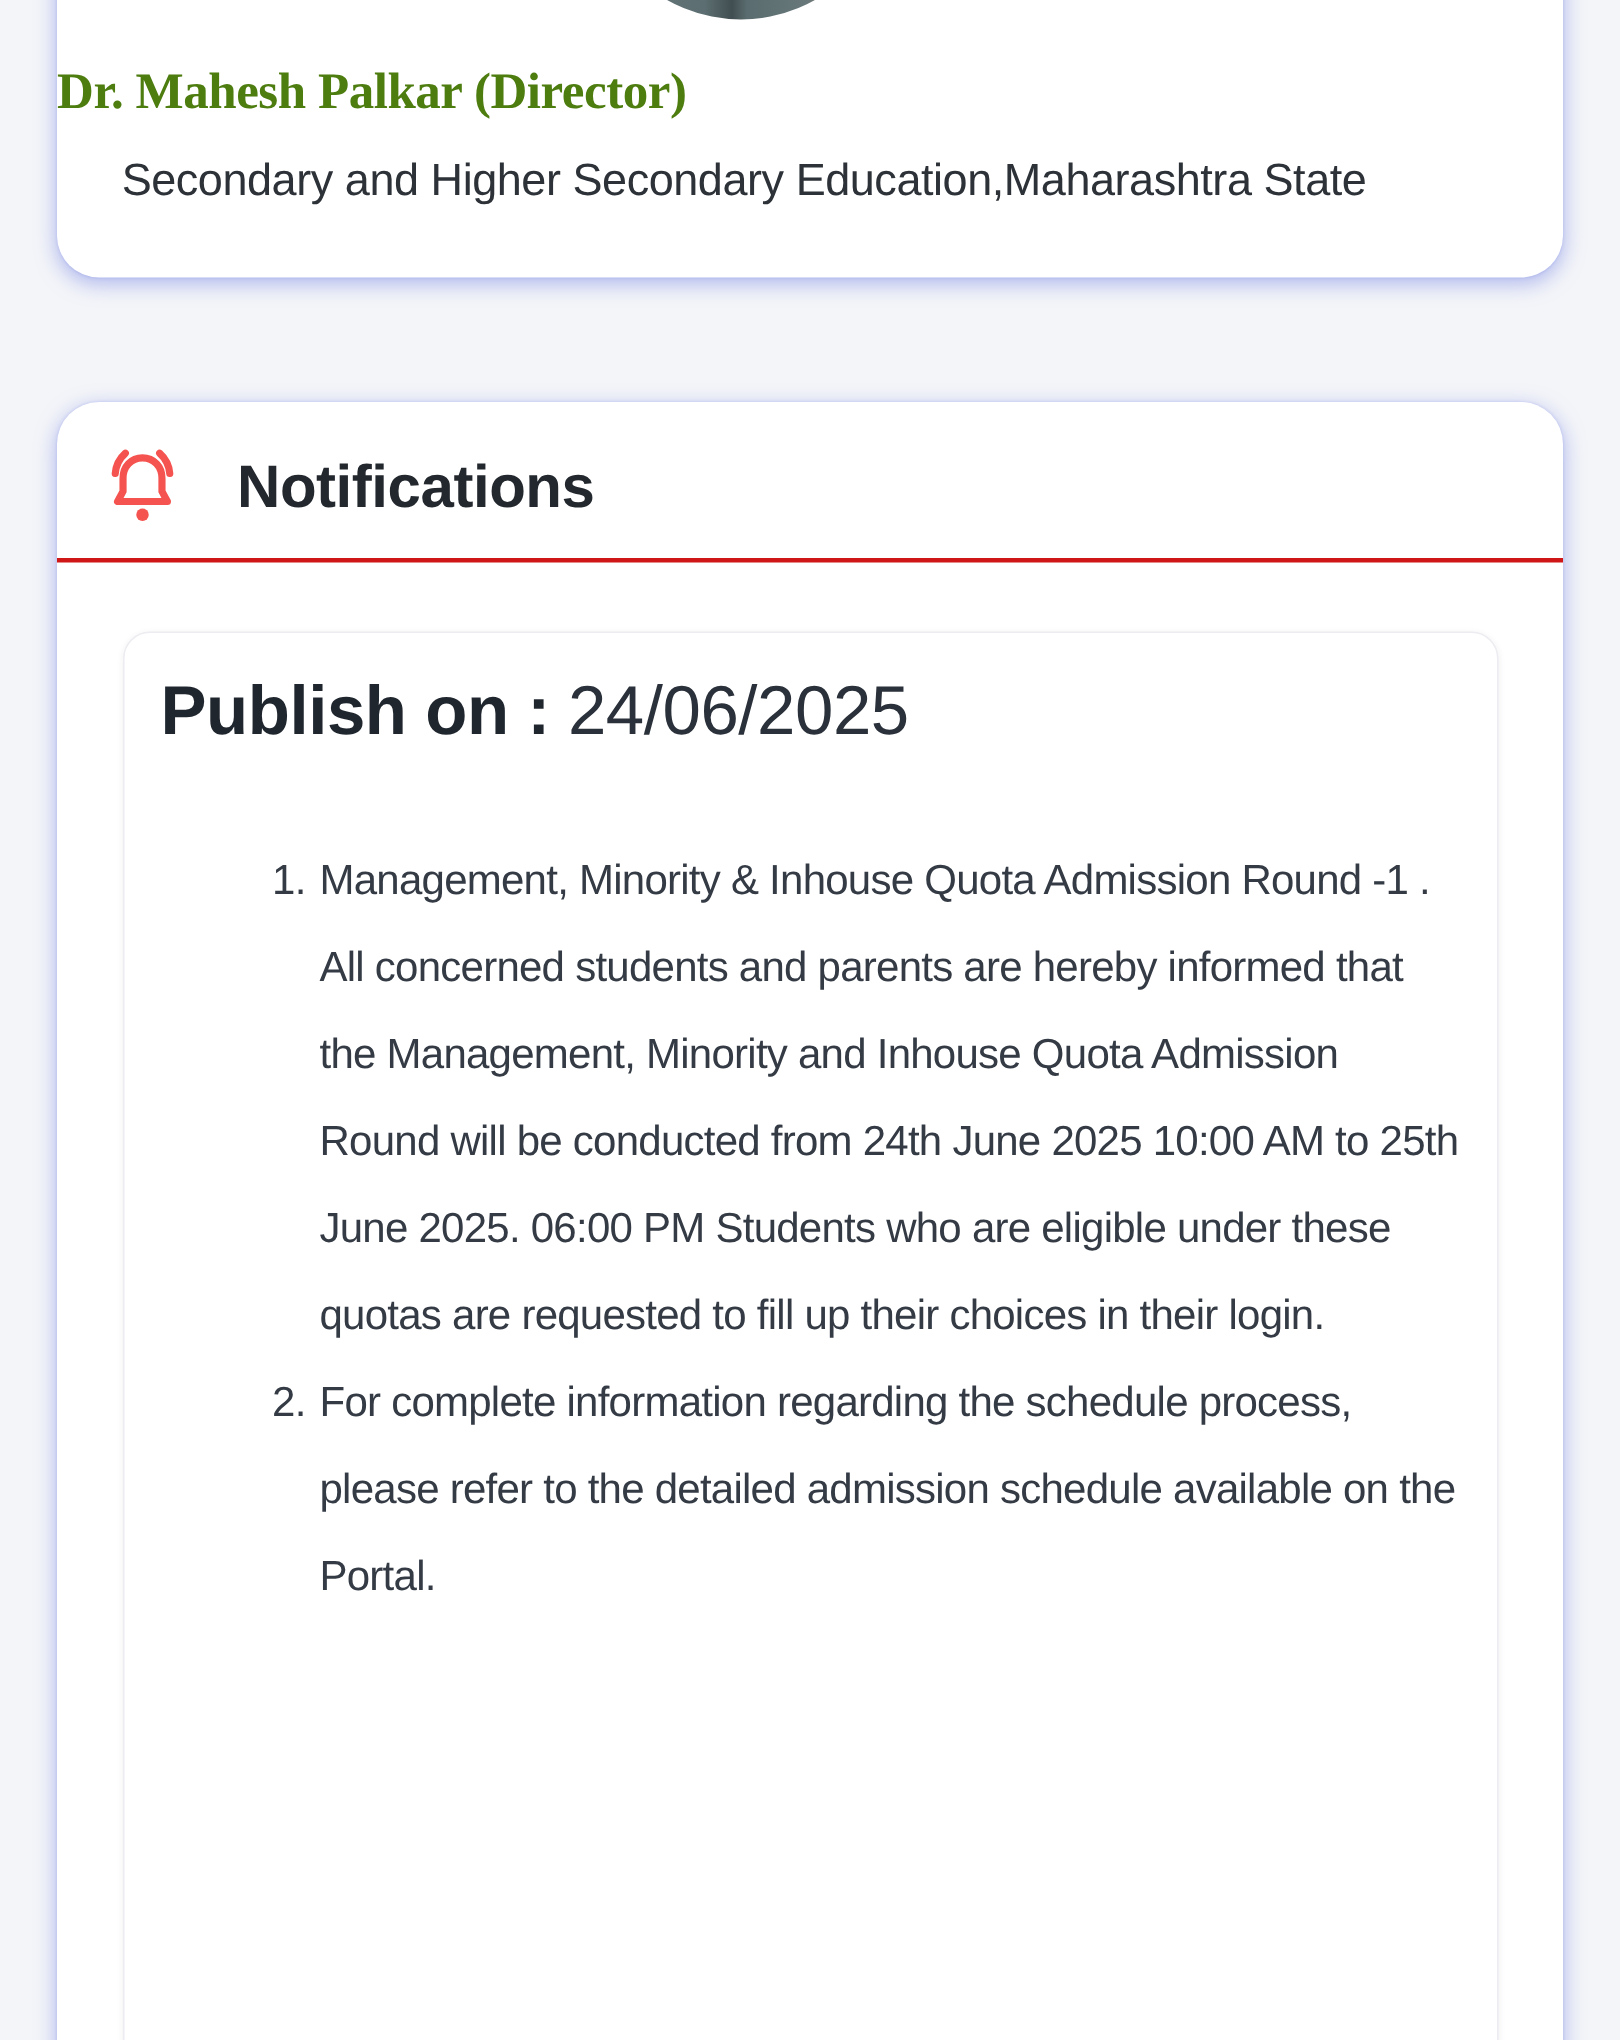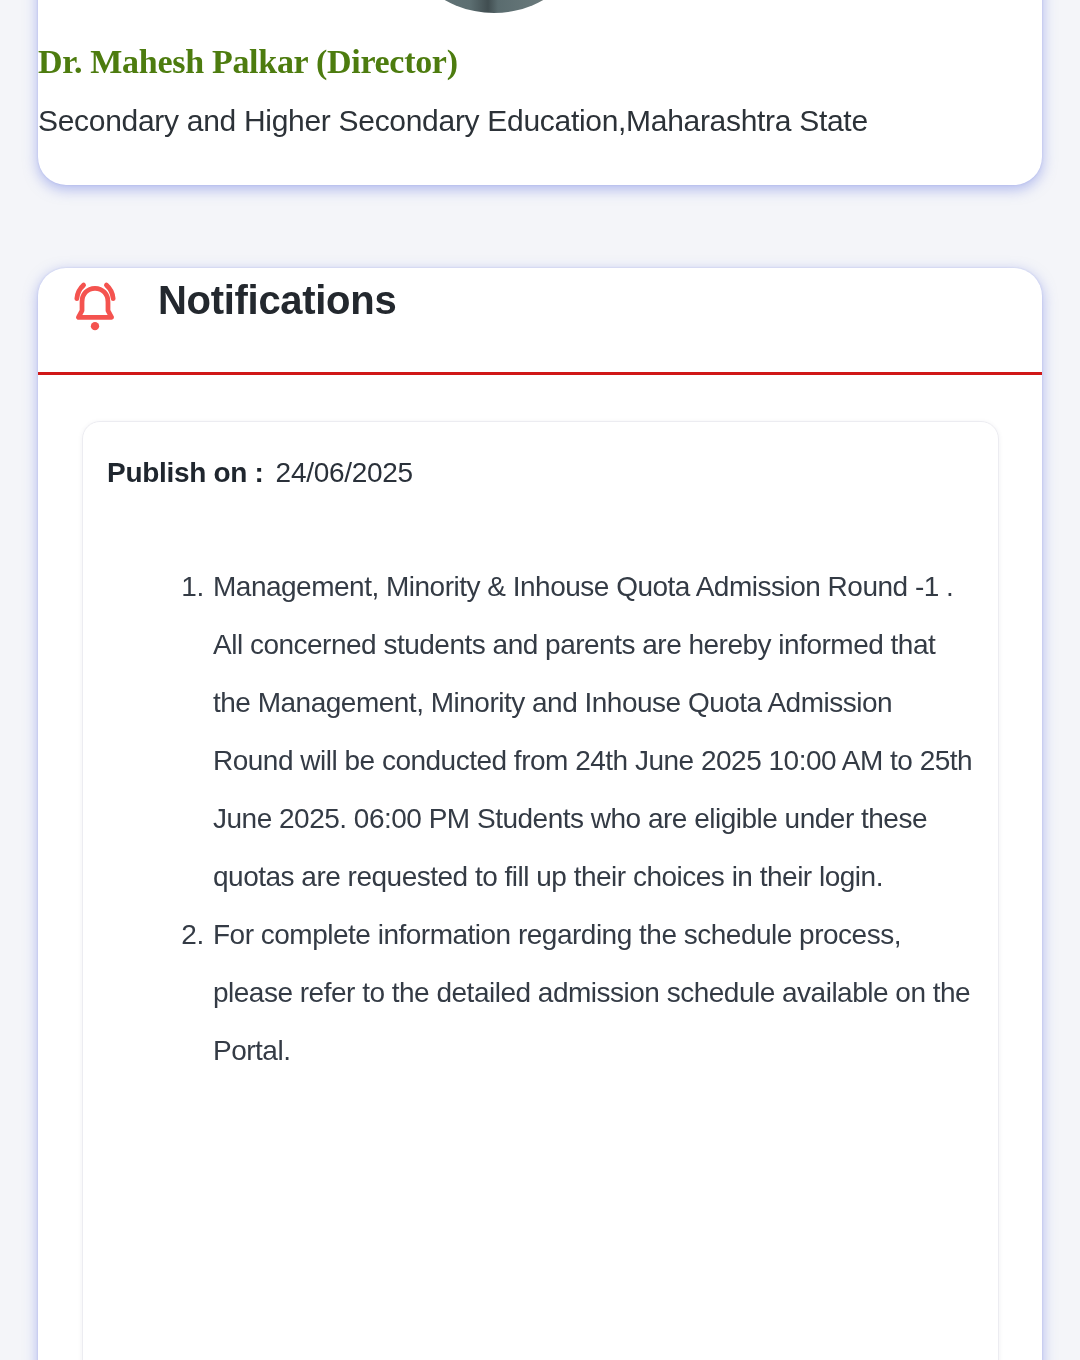--- a/index.html
+++ b/index.html
@@ -35,35 +35,36 @@
     left: 0; right: 88px; top: 250px;
     font-size: 34px; font-weight: bold;
     line-height: 44px;
     color: #4d7c0f;
     letter-spacing: -0.3px;
     font-family: Liberation Serif, serif;
   }
   .profile-dept {
     position: absolute;
     left: 0; right: 88px; top: 310px;
-    text-align: left;
+    text-align: center;
     font-size: 30px;
     line-height: 42px;
     color: #2c3238;
     letter-spacing: -0.3px;
   }
   
   .notif-card {
     left: 38px; top: 268px;
     width: 1004px; height: 1160px;
     overflow: hidden;
   }
   .notif-header {
     height: 104px;
     display: flex;
+    align-items: center;
     padding: 10px 30px 0 30px;
     gap: 36px;
   }
   .bell-wrap { width: 54px; height: 60px; color: #f4534f; flex: 0 0 auto; }
   .bell-wrap svg { width: 100%; height: 100%; display: block; }
   .notif-title {
     font-size: 40px; font-weight: bold;
     color: #23282e;
     letter-spacing: -0.3px;
   }
@@ -76,21 +77,21 @@
   .notice-card {
     margin: 46px 43px 0 44px;
     border: 1px solid #ececf1;
     border-radius: 18px;
     min-height: 1020px;
     padding: 26px 24px 40px 24px;
     box-shadow: 0 1px 5px rgba(40,45,80,0.07);
     background: #ffffff;
   }
   .publish-line {
-    font-size: 28px;
+    font-size: 46px;
     line-height: 50px;
     letter-spacing: -0.3px;
     color: #2a313a;
   }
   .publish-label { font-weight: bold; color: #1f262e; }
   .publish-date { margin-left: 12px; }
   .notice-list {
     margin: 60px 0 0 0;
     padding-left: 104px;
     max-width: 867px;

